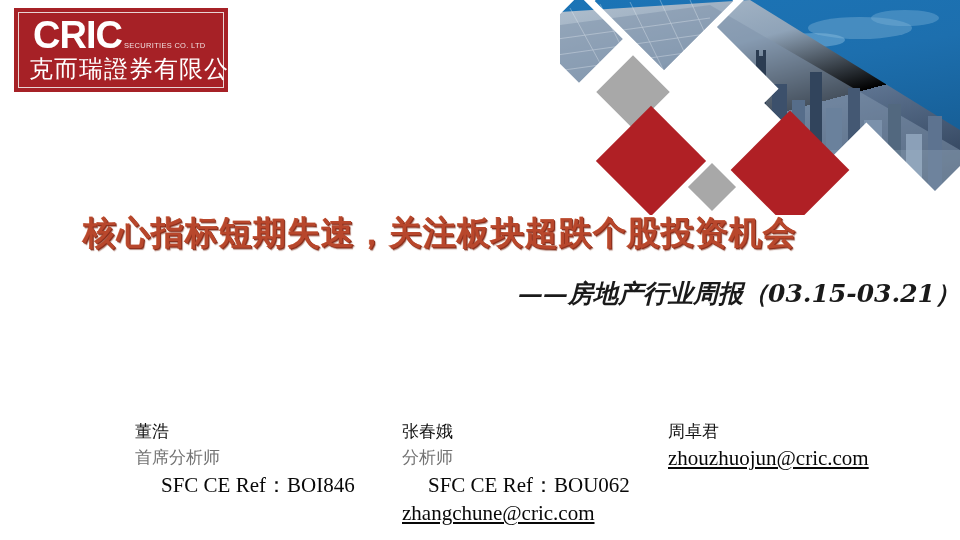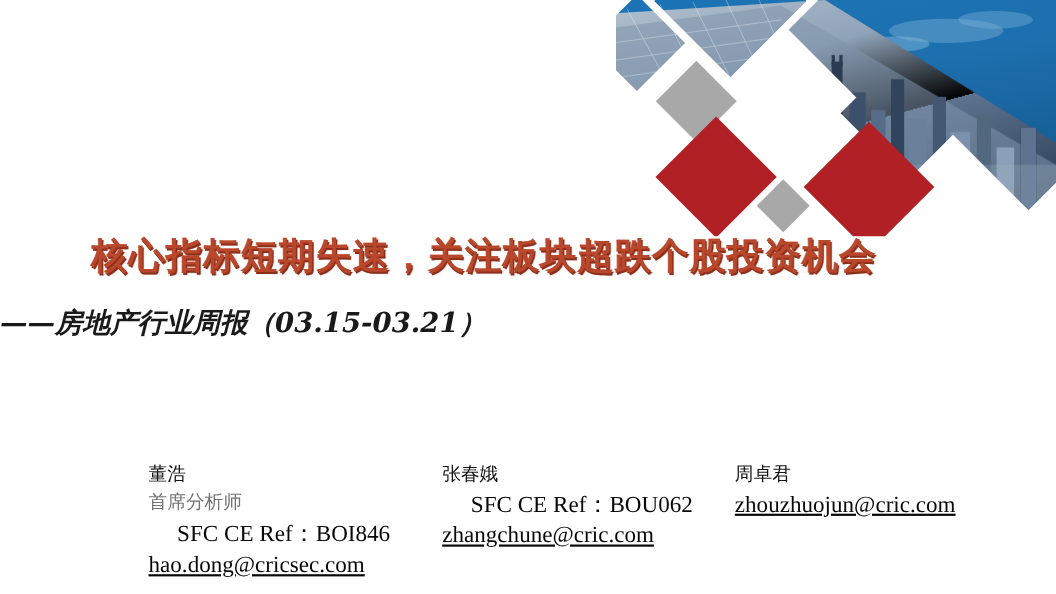--- a/index.html
+++ b/index.html
@@ -93,21 +93,21 @@
        1px 1px 0 #8e2f1c,
        1.5px 1.5px 1px rgba(120,45,25,0.55),
       -0.5px -0.5px 0 #d98a6d;
     white-space: nowrap;
   }
   #subtitle {
     position: absolute;
     left: 0;
     top: 277px;
     width: 960px;
-    text-align: left;
+    text-align: right;
     font-family: "DejaVu Serif", serif;
     font-style: italic;
     font-weight: bold;
     font-size: 25px;
     color: #1a1a1a;
     letter-spacing: 0px;
     white-space: nowrap;
   }
 
   
@@ -149,20 +149,27 @@
     line-height: 28px;
     white-space: nowrap;
     text-decoration: underline;
   }
 </style>
 </head>
 <body>
 
 <div id="slide">
 
+  <div id="logo">
+    <div id="logo-inner">
+      <div id="logo-cric">CRIC</div>
+      <div id="logo-sec">SECURITIES CO. LTD</div>
+      <div id="logo-cn">克而瑞證券有限公司</div>
+    </div>
+  </div>
 
   <div id="mosaic">
     <svg width="400" height="215" viewBox="0 0 400 215" xmlns="http://www.w3.org/2000/svg">
       <defs>
 
         <linearGradient id="skyGrad" x1="0" y1="0" x2="0.35" y2="1">
           <stop offset="0%" stop-color="#1b74b6"></stop>
           <stop offset="45%" stop-color="#1d6fae"></stop>
           <stop offset="100%" stop-color="#14598f"></stop>
         </linearGradient>
@@ -260,25 +267,25 @@
     </svg>
   </div>
 
   <div id="title">核心指标短期失速，关注板块超跌个股投资机会</div>
   <div id="subtitle">——房地产行业周报（03.15-03.21）</div>
 
   <div class="contact" id="contact-0">
     <div class="c-name">董浩</div>
     <div class="c-role">首席分析师</div>
     <div class="c-ref">SFC CE Ref：BOI846</div>
-    <div class="c-email">hao.dong@cricsec.com</div>
   </div>
 
   <div class="contact" id="contact-1">
     <div class="c-name">张春娥</div>
+    <div class="c-role">分析师</div>
     <div class="c-ref">SFC CE Ref：BOU062</div>
     <div class="c-email">zhangchune@cric.com</div>
   </div>
 
   <div class="contact" id="contact-2">
     <div class="c-name">周卓君</div>
 
     <div class="c-email">zhouzhuojun@cric.com</div>
   </div>
 

